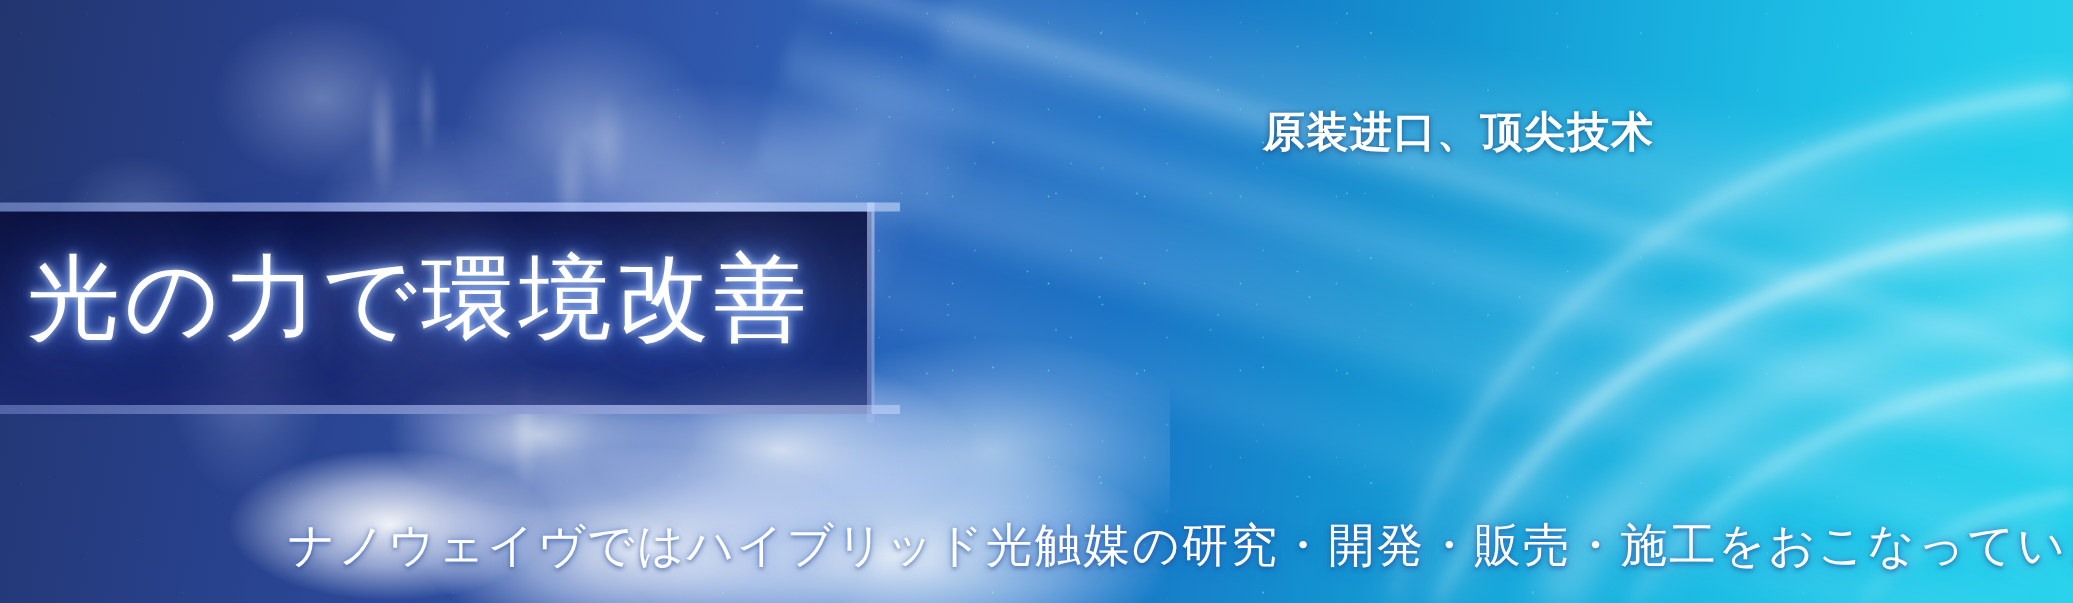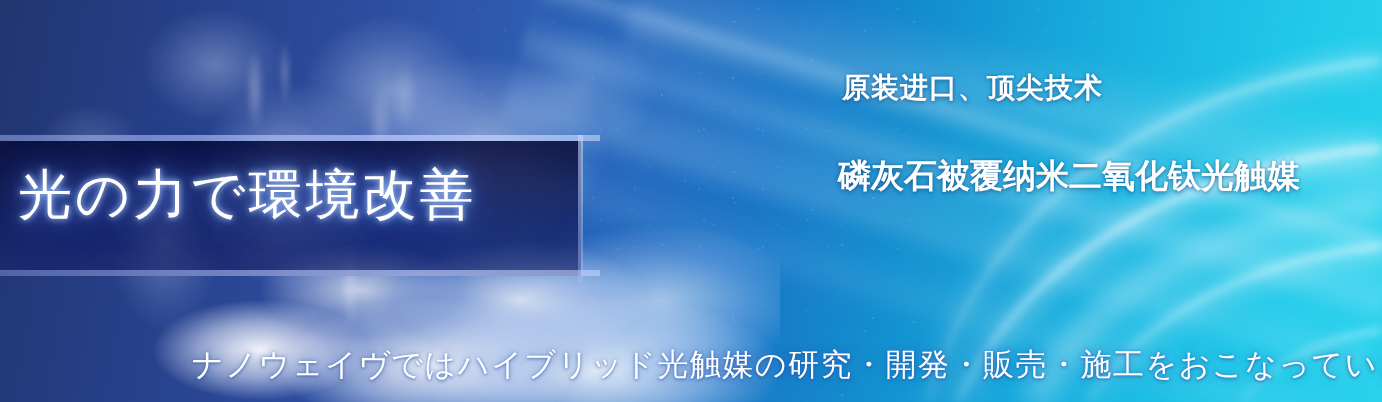--- a/index.html
+++ b/index.html
@@ -194,21 +194,21 @@
     width: 5px;
     height: 147px;
     background: linear-gradient(180deg, rgba(200,215,255,0.60), rgba(170,190,245,0.35));
   }
 
   
   .headline {
     position: absolute;
     left: 18px;
     top: 168px;
-    font-size: 54px;
+    font-size: 62px;
     line-height: 1;
     letter-spacing: 3px;
     color: #ffffff;
     font-weight: 400;
     white-space: nowrap;
     text-shadow:
       0 0 6px rgba(190,215,255,0.95),
       0 0 16px rgba(110,160,255,0.85),
       0 0 34px rgba(70,120,255,0.70),
       0 0 60px rgba(50,100,240,0.45);
@@ -316,17 +316,16 @@
 
   <div class="headline-plate"></div>
   <div class="plate-top-strip"></div>
   <div class="plate-bottom-strip"></div>
   <div class="plate-right-edge"></div>
 
   <div class="headline">光の力で環境改善</div>
 
   <div class="cn-line1">原装进口、顶尖技术</div>
 
-  <div class="cn-line2">磷灰石被覆纳米二氧化钛光触媒</div>
 
   <div class="tagline">ナノウェイヴではハイブリッド光触媒の研究・開発・販売・施工をおこなっています</div>
 
 </div>
 
 </body></html>

